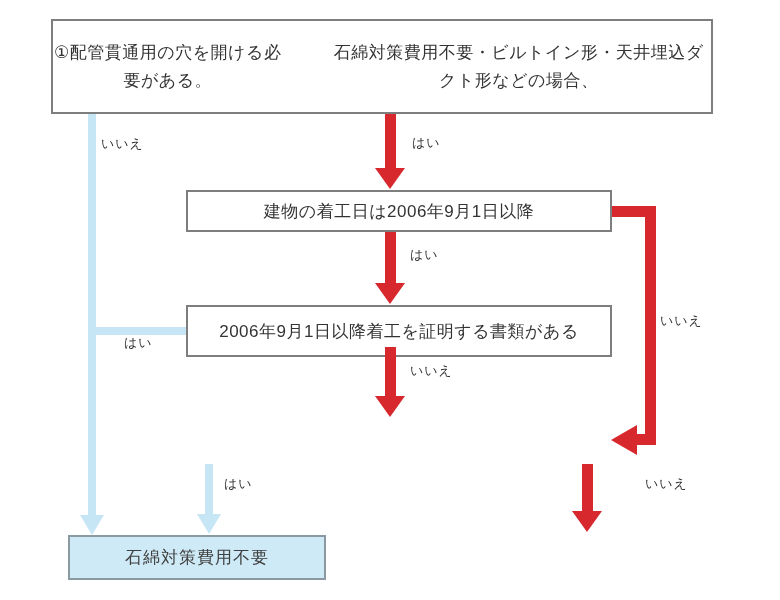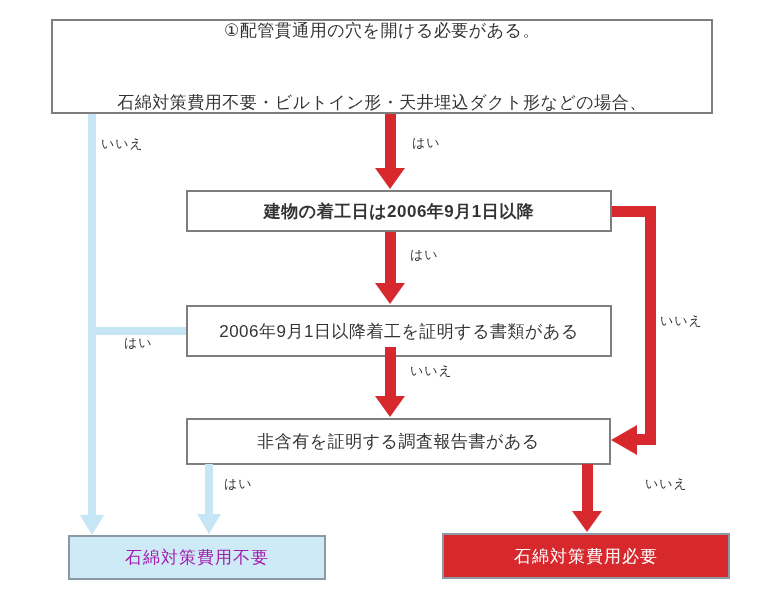--- a/index.html
+++ b/index.html
@@ -23,42 +23,42 @@
     display: flex;
     align-items: center;
     justify-content: center;
     text-align: center;
     font-size: 17px;
     color: #333333;
     letter-spacing: 0.5px;
   }
   #top-box {
     left: 51px; top: 19px; width: 662px; height: 95px;
-    flex-direction: column;
+    flex-direction: row;
     line-height: 1.62;
     gap: 44px;
   }
-  #box-start-date { left: 186px; top: 190px; width: 426px; height: 42px; font-weight: bold; }
+  #box-start-date { left: 186px; top: 190px; width: 426px; height: 42px; }
   #box-proof-doc  { left: 186px; top: 305px; width: 426px; height: 52px; }
   #box-survey     { left: 186px; top: 418px; width: 425px; height: 47px; }
   .result-box {
     position: absolute;
     border: 2px solid #8b9aa2;
     box-sizing: border-box;
     display: flex;
     align-items: center;
     justify-content: center;
     text-align: center;
     font-size: 17px;
     letter-spacing: 1px;
   }
   #result-not-required {
     left: 68px; top: 535px; width: 258px; height: 45px;
     background: #cdeaf6;
-    color: #a21caf;
+    color: #404040;
   }
   #result-required {
     left: 442px; top: 533px; width: 288px; height: 46px;
     background: #d7282e;
     color: #ffffff;
   }
   .seg { position: absolute; }
   .seg.red  { background: #d7282e; }
   .seg.blue { background: #c6e6f6; }
   .head { position: absolute; width: 0; height: 0; }
@@ -121,32 +121,26 @@
     <span>2006年9月1日以降着工を証明する書類がある</span>
   </div>
 
   <div class="seg blue" style="left:92px; top:327px; width:94px; height:8px;"></div>
   <div class="lbl" style="left:124px; top:334px;">はい</div>
 
   <div class="seg red" style="left:385px; top:347px; width:11px; height:49px;"></div>
   <div class="head head-down red" style="left:375px; top:396px;"></div>
   <div class="lbl" style="left:410px; top:362px;">いいえ</div>
 
-  <div id="box-survey" class="box-white">
-    <span>非含有を証明する調査報告書がある</span>
-  </div>
 
   <div class="seg blue" style="left:205px; top:464px; width:8px; height:50px;"></div>
   <div class="head head-down blue" style="left:197px; top:514px;"></div>
   <div class="lbl" style="left:224px; top:475px;">はい</div>
 
   <div class="seg red" style="left:582px; top:464px; width:11px; height:47px;"></div>
   <div class="head head-down red" style="left:572px; top:511px;"></div>
   <div class="lbl" style="left:645px; top:475px;">いいえ</div>
 
   <div id="result-not-required" class="result-box">
     <span>石綿対策費用不要</span>
   </div>
-  <div id="result-required" class="result-box">
-    <span>石綿対策費用必要</span>
-  </div>
 
 </div>
 
 </body></html>

